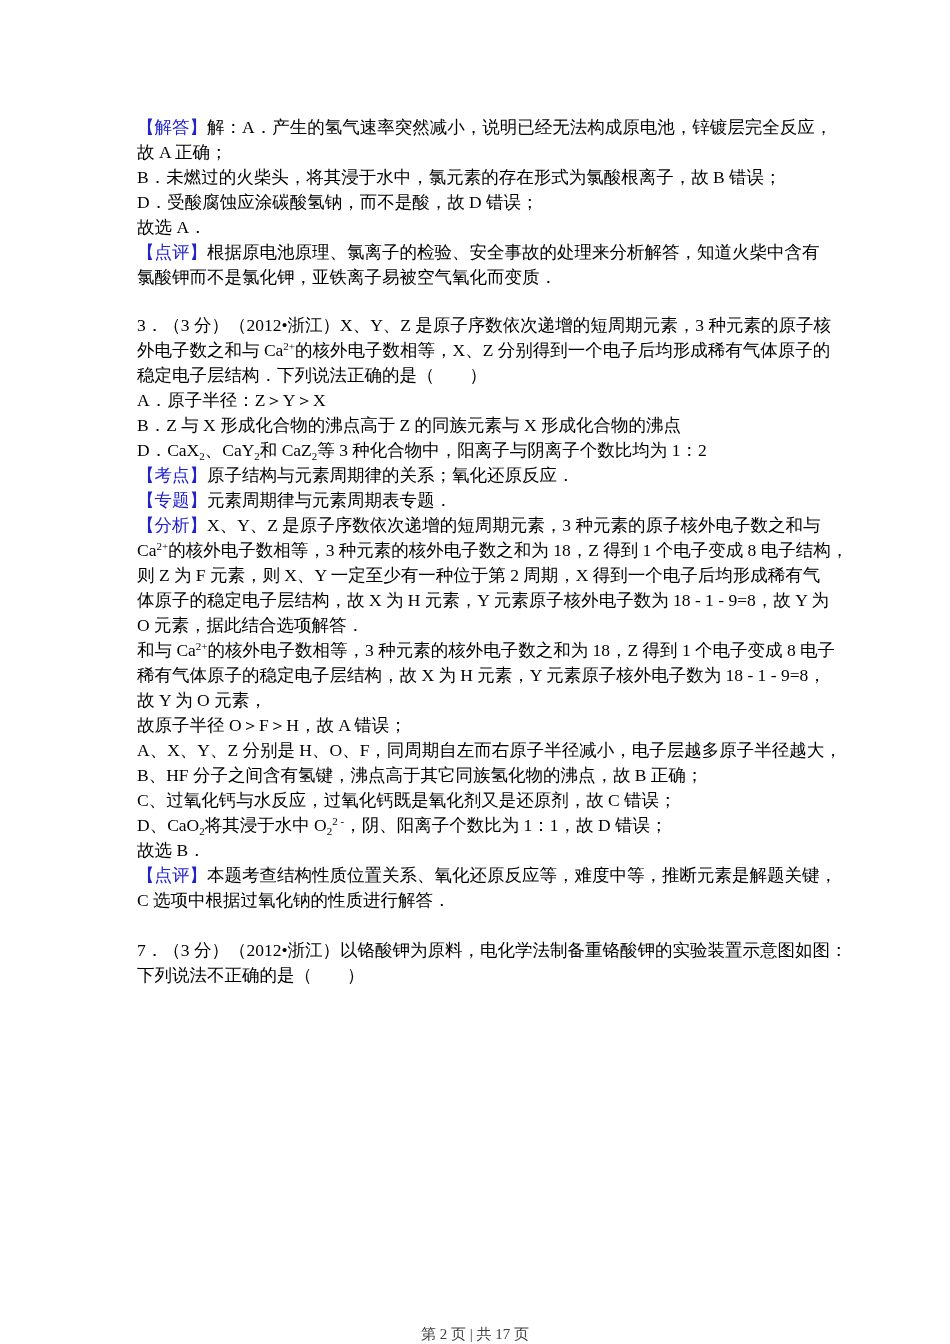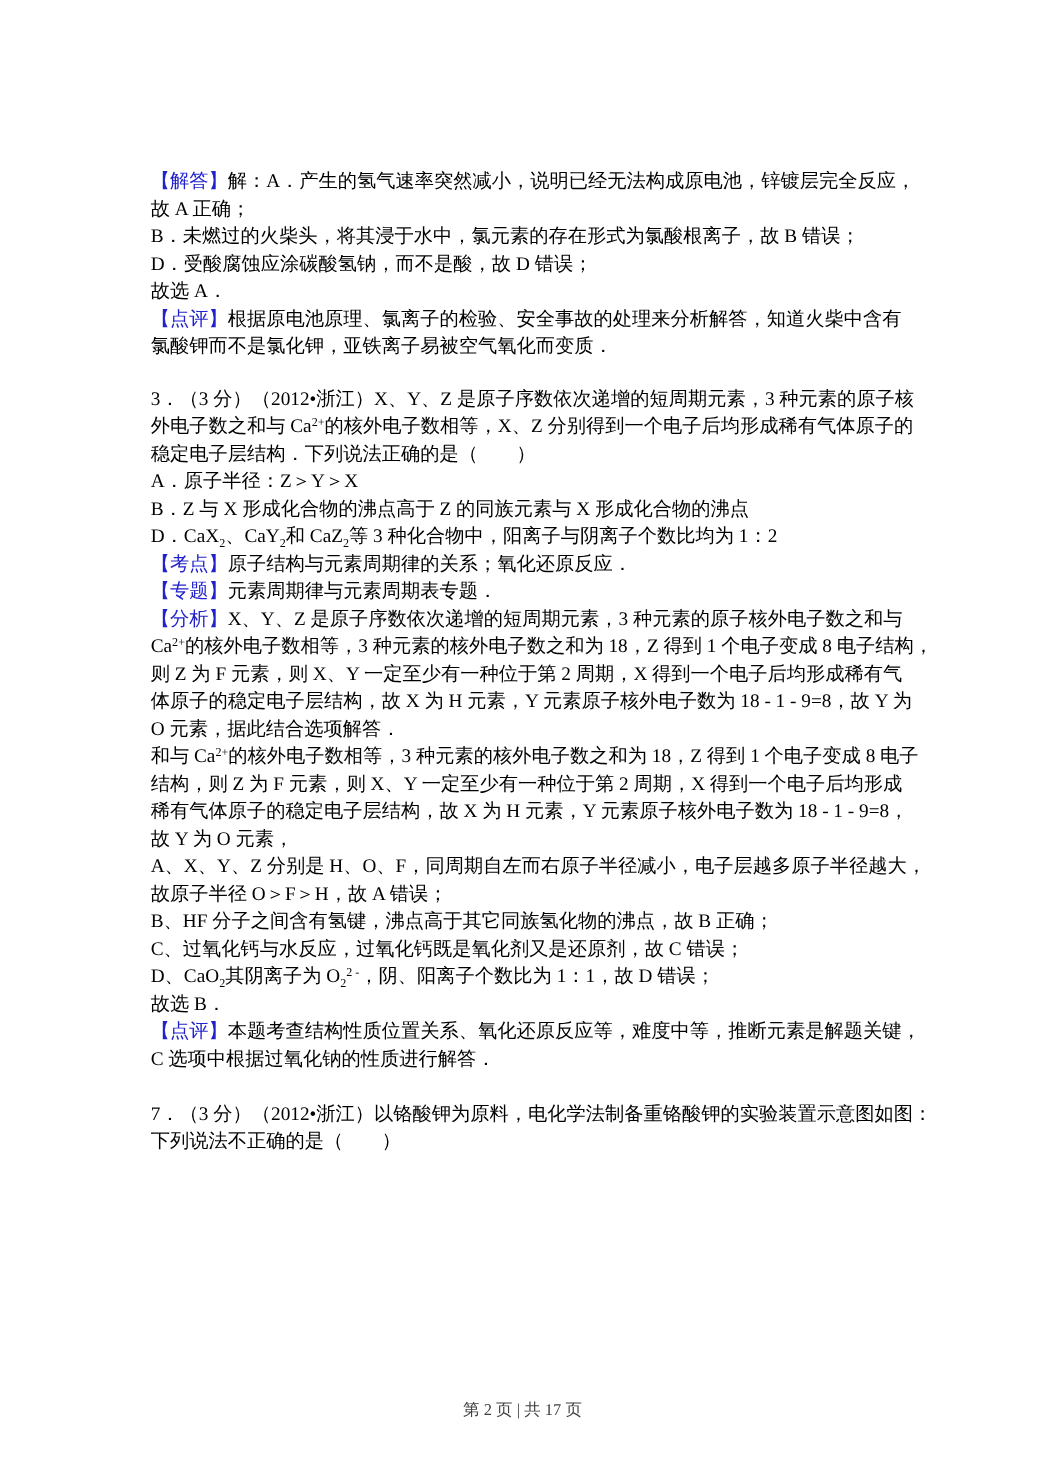--- a/index.html
+++ b/index.html
@@ -15,21 +15,20 @@
     color:var(--text);
     position:relative;
     overflow:hidden;
   }
   .page{position:absolute;inset:0;background:#ffffff;}
   .content{
     position:absolute;
     left:137px;
     top:115px;
     width:700px;
-    margin-top:37px;
   }
   .ln{
     font-size:17.5px;
     line-height:25px;
     height:25px;
     white-space:nowrap;
   }
   .gap{width:100%;}
   .s-n{color:var(--text);}
   .s-lb{color:var(--label);}
@@ -38,21 +37,21 @@
     position:relative;
     top:-6px;
   }
   .s-sub{
     font-size:11px;
     position:relative;
     top:4px;
   }
   .footer{
     position:absolute;
-    top:1272px;
+    top:1324px;
     left:0;
     width:950px;
     text-align:center;
     font-size:15px;
     line-height:20px;
     color:var(--footer);
   }
 </style>
 </head>
 <body>
@@ -74,28 +73,27 @@
       <div class="ln"><span class="s-n">B．Z 与 X 形成化合物的沸点高于 Z 的同族元素与 X 形成化合物的沸点</span></div>
       <div class="ln"><span class="s-n">D．CaX</span><span class="s-sub">2</span><span class="s-n">、CaY</span><span class="s-sub">2</span><span class="s-n">和 CaZ</span><span class="s-sub">2</span><span class="s-n">等 3 种化合物中，阳离子与阴离子个数比均为 1：2</span></div>
       <div class="ln"><span class="s-lb">【考点】</span><span class="s-n">原子结构与元素周期律的关系；氧化还原反应．</span></div>
       <div class="ln"><span class="s-lb">【专题】</span><span class="s-n">元素周期律与元素周期表专题．</span></div>
       <div class="ln"><span class="s-lb">【分析】</span><span class="s-n">X、Y、Z 是原子序数依次递增的短周期元素，3 种元素的原子核外电子数之和与</span></div>
       <div class="ln"><span class="s-n">Ca</span><span class="s-sup">2+</span><span class="s-n">的核外电子数相等，3 种元素的核外电子数之和为 18，Z 得到 1 个电子变成 8 电子结构，</span></div>
       <div class="ln"><span class="s-n">则 Z 为 F 元素，则 X、Y 一定至少有一种位于第 2 周期，X 得到一个电子后均形成稀有气</span></div>
       <div class="ln"><span class="s-n">体原子的稳定电子层结构，故 X 为 H 元素，Y 元素原子核外电子数为 18 - 1 - 9=8，故 Y 为</span></div>
       <div class="ln"><span class="s-n">O 元素，据此结合选项解答．</span></div>
       <div class="ln"><span class="s-n">和与 Ca</span><span class="s-sup">2+</span><span class="s-n">的核外电子数相等，3 种元素的核外电子数之和为 18，Z 得到 1 个电子变成 8 电子</span></div>
-      <div class="ln"><span class="s-n">结构，则 Z 为 F 元素，则 X、Y 一定至少有一种位于第 2 周期，X 得到一个电子后均形成</span></div>
       <div class="ln"><span class="s-n">稀有气体原子的稳定电子层结构，故 X 为 H 元素，Y 元素原子核外电子数为 18 - 1 - 9=8，</span></div>
       <div class="ln"><span class="s-n">故 Y 为 O 元素，</span></div>
+      <div class="ln"><span class="s-n">故原子半径 O＞F＞H，故 A 错误；</span></div>
       <div class="ln"><span class="s-n">A、X、Y、Z 分别是 H、O、F，同周期自左而右原子半径减小，电子层越多原子半径越大，</span></div>
-      <div class="ln"><span class="s-n">故原子半径 O＞F＞H，故 A 错误；</span></div>
       <div class="ln"><span class="s-n">B、HF 分子之间含有氢键，沸点高于其它同族氢化物的沸点，故 B 正确；</span></div>
       <div class="ln"><span class="s-n">C、过氧化钙与水反应，过氧化钙既是氧化剂又是还原剂，故 C 错误；</span></div>
-      <div class="ln"><span class="s-n">D、CaO</span><span class="s-sub">2</span><span class="s-n">其阴离子为 O</span><span class="s-sub">2</span><span class="s-sup">2 -</span><span class="s-n">，阴、阳离子个数比为 1：1，故 D 错误；</span></div>
+      <div class="ln"><span class="s-n">D、CaO</span><span class="s-sub">2</span><span class="s-n">将其浸于水中 O</span><span class="s-sub">2</span><span class="s-sup">2 -</span><span class="s-n">，阴、阳离子个数比为 1：1，故 D 错误；</span></div>
       <div class="ln"><span class="s-n">故选 B．</span></div>
       <div class="ln"><span class="s-lb">【点评】</span><span class="s-n">本题考查结构性质位置关系、氧化还原反应等，难度中等，推断元素是解题关键，</span></div>
       <div class="ln"><span class="s-n">C 选项中根据过氧化钠的性质进行解答．</span></div>
       <div class="gap" style="height: 25px;"></div>
       <div class="ln"><span class="s-n">7．（3 分）（2012•浙江）以铬酸钾为原料，电化学法制备重铬酸钾的实验装置示意图如图：</span></div>
       <div class="ln"><span class="s-n">下列说法不正确的是（　　）</span></div>
     </div>
   <div class="footer">
     <span>第 2 页 | 共 17 页</span>
   </div>

